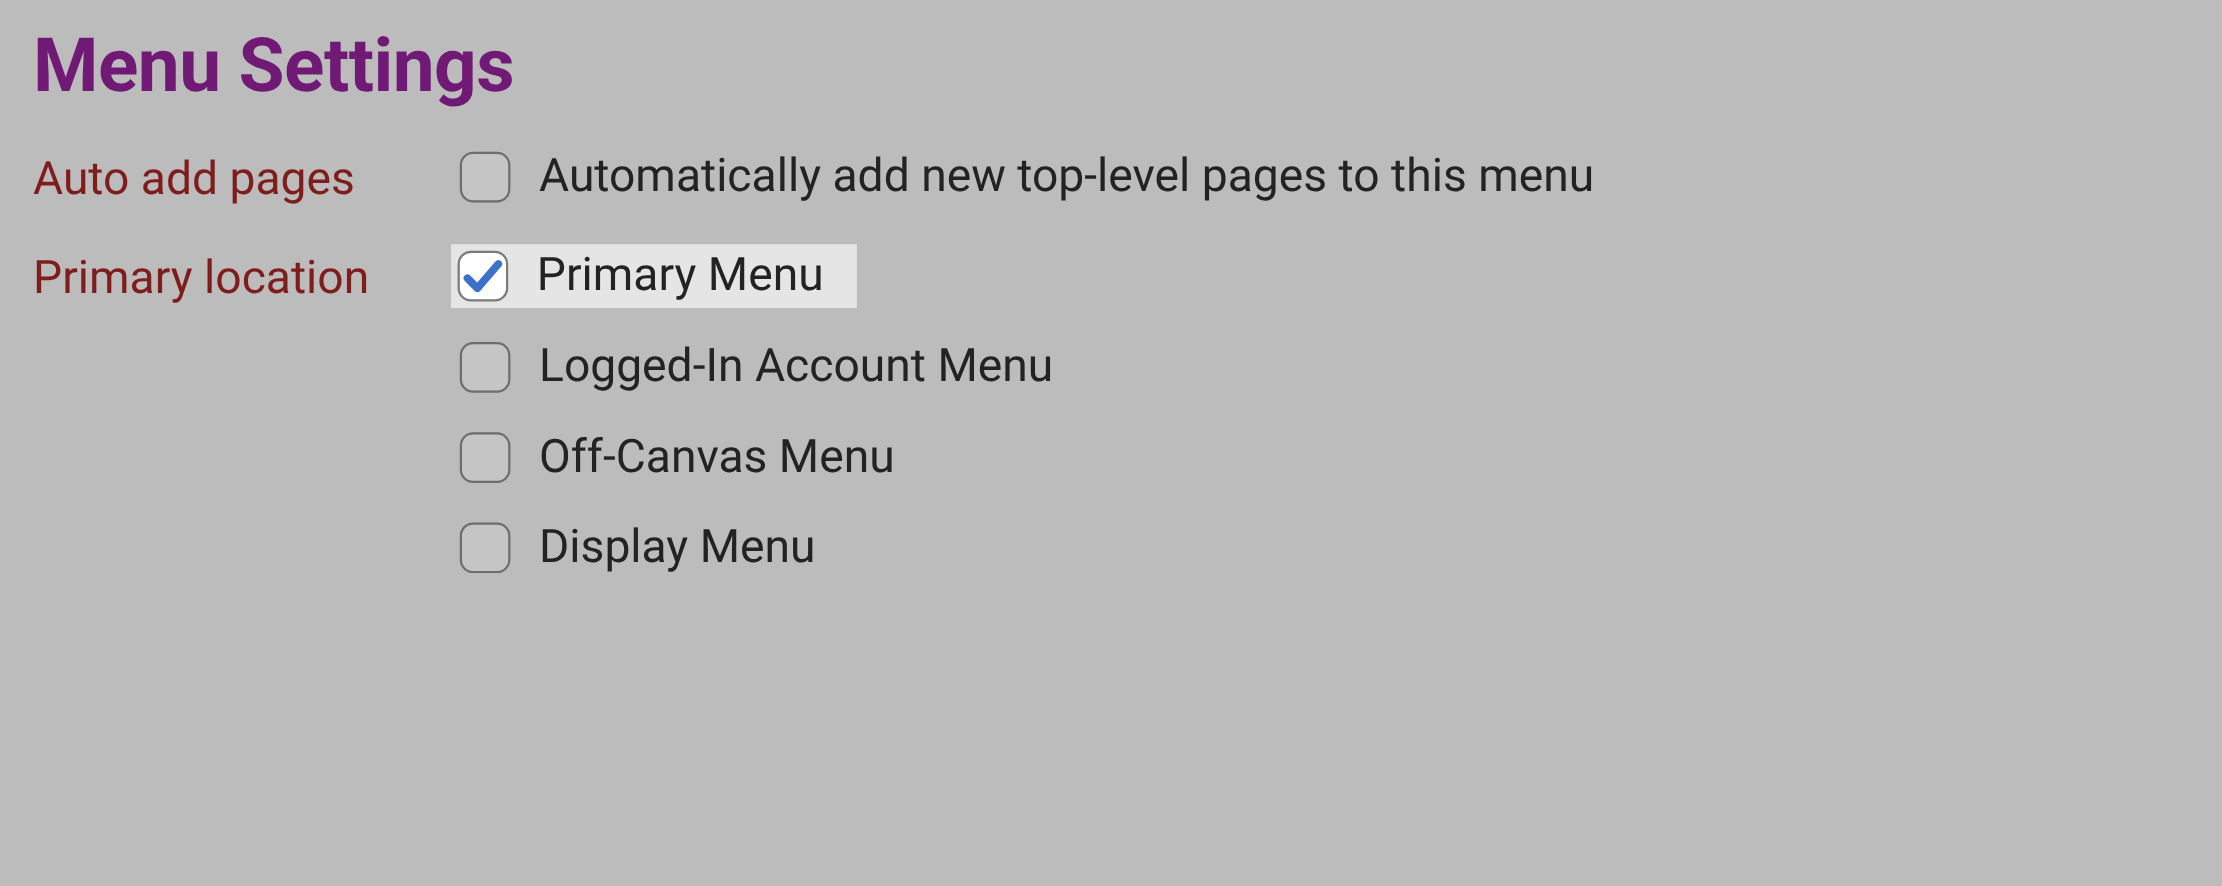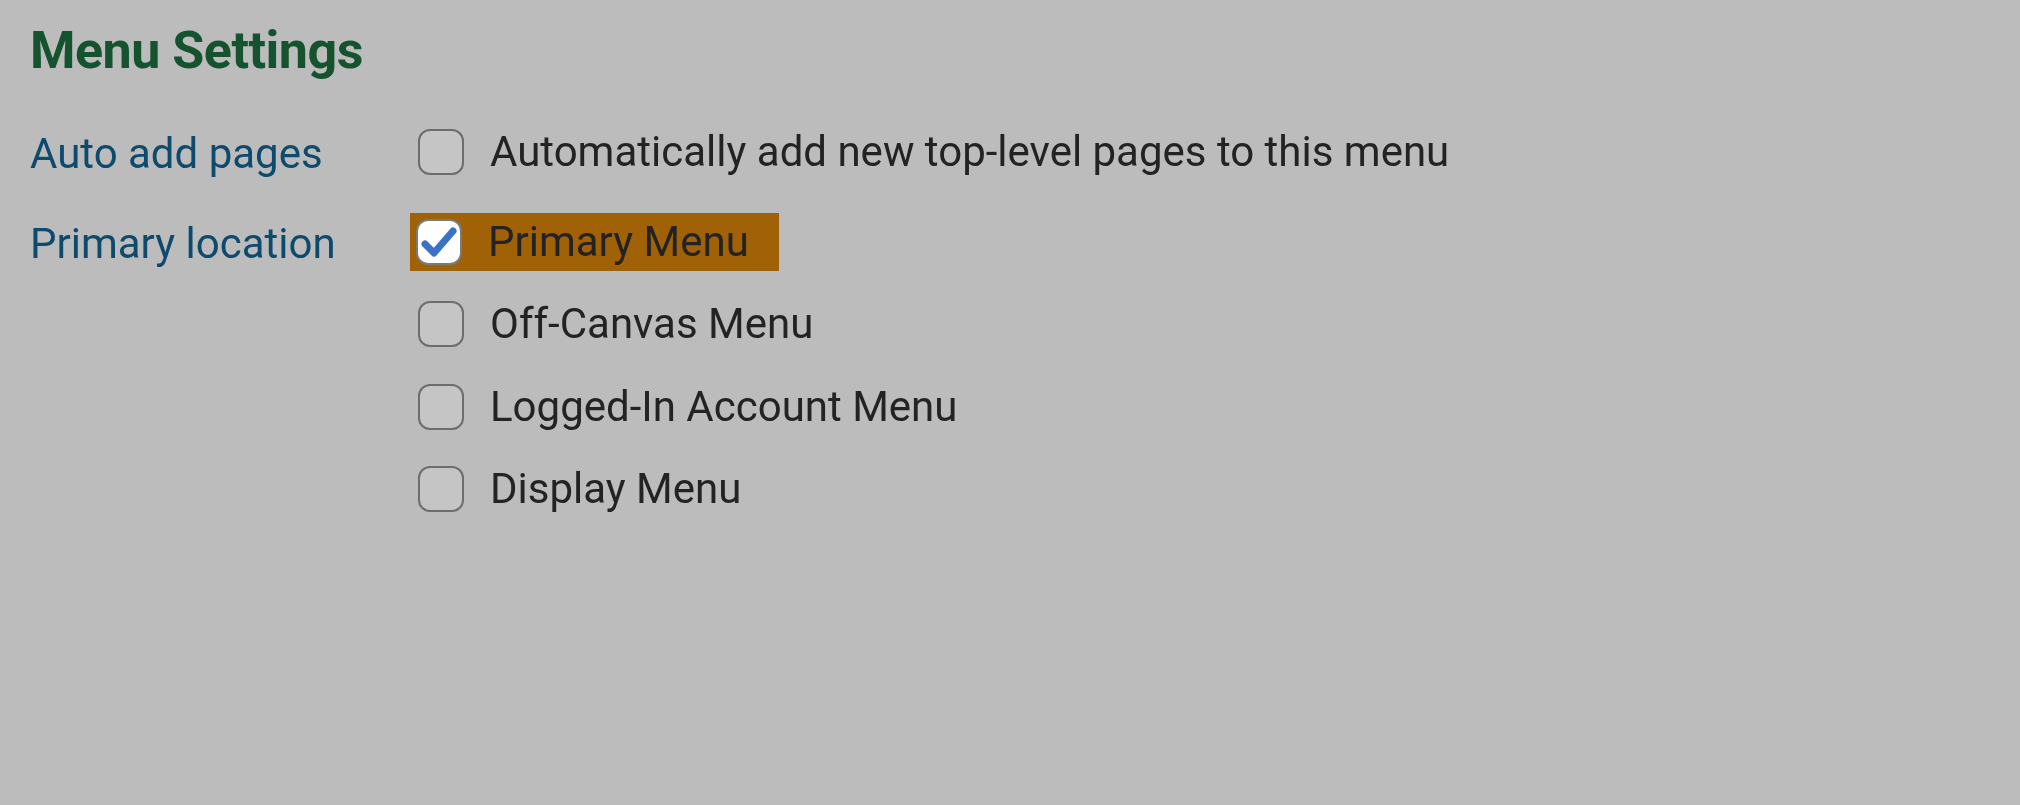--- a/index.html
+++ b/index.html
@@ -11,57 +11,57 @@
     body {
       background: #bcbcbc;
       font-family: -apple-system, BlinkMacSystemFont, "Segoe UI", Roboto, Helvetica, Arial, sans-serif;
       width: 2020px;
       height: 805px;
       padding: 20px 30px;
       color: #1d1d1d;
     }
 
     h1.section-title {
-      font-size: 52px;
+      font-size: 68px;
       font-weight: 700;
       letter-spacing: -0.5px;
-      margin-bottom: 42px;
-      color: #14532d;
+      margin-bottom: 32px;
+      color: #701a75;
     }
 
     .settings-grid {
       display: grid;
       grid-template-columns: 382px 1fr;
       row-gap: 32px;
       align-items: start;
     }
 
     .setting-label {
       font-size: 42px;
       font-weight: 400;
-      color: #0c4a6e;
+      color: #7f1d1d;
       line-height: 1.2;
       padding-top: 6px;
     }
 
     .option-list {
       display: flex;
       flex-direction: column;
       gap: 24px;
     }
 
     .option-row {
       display: flex;
-      align-items: center;
+      align-items: flex-end;
       gap: 26px;
       padding: 6px 10px 6px 6px;
     }
 
     .option-row.highlighted {
-      background: #a16207;
+      background: #e5e5e5;
       display: inline-flex;
       width: fit-content;
       padding-right: 30px;
       margin-left: -2px;
     }
 
     .option-label {
       font-size: 42px;
       font-weight: 400;
       color: #232323;
@@ -132,28 +132,28 @@
           </svg>
       </span>
       <span class="option-label">Primary Menu</span>
     </div>
 
 
     <div class="option-row">
       <span class="checkbox">
         
       </span>
-      <span class="option-label">Off-Canvas Menu</span>
+      <span class="option-label">Logged-In Account Menu</span>
     </div>
 
     <div class="option-row">
       <span class="checkbox">
         
       </span>
-      <span class="option-label">Logged-In Account Menu</span>
+      <span class="option-label">Off-Canvas Menu</span>
     </div>
 
     <div class="option-row">
       <span class="checkbox">
         
       </span>
       <span class="option-label">Display Menu</span>
     </div>
 
   </div>

